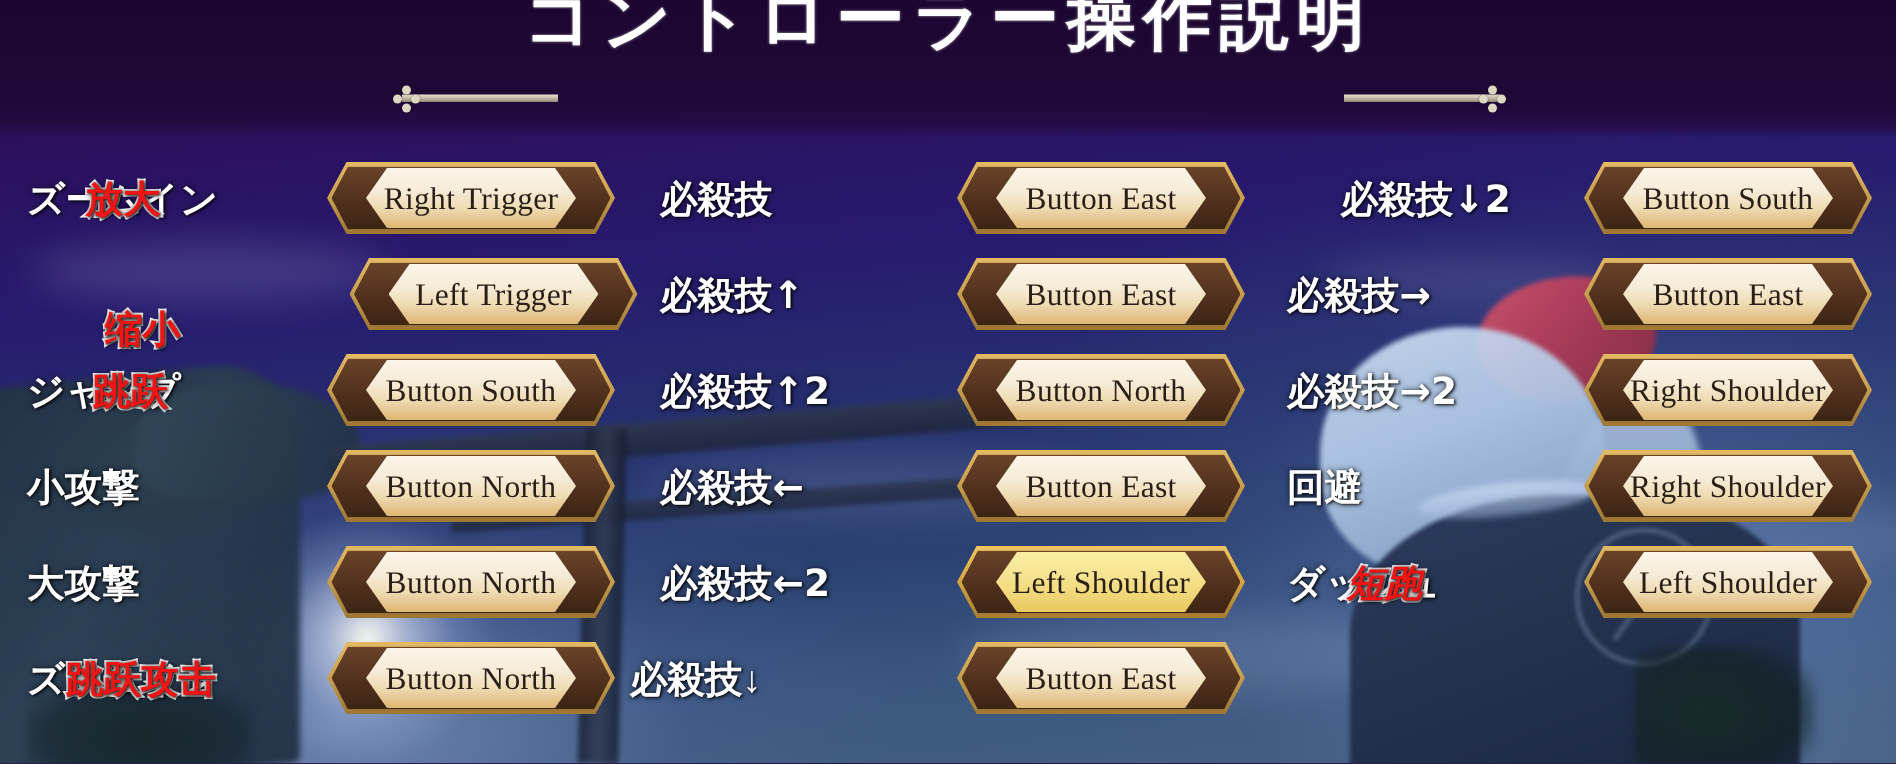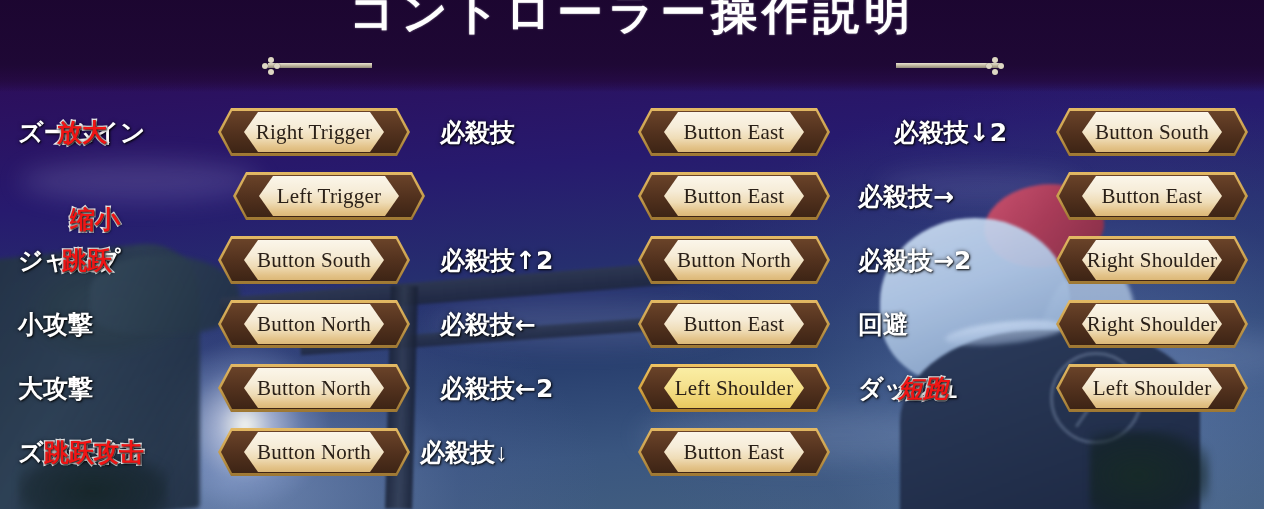--- a/index.html
+++ b/index.html
@@ -358,20 +358,21 @@
           <span class="label">Button North</span>
         </div>
       </div>
       <div class="row-label" style="left: 440px; top: 24px; width: 190px;">必殺技</div>
       <div class="btn" style="left: 638px; top: 16px;">
         <div class="inner"></div>
         <div class="face">
           <span class="label">Button East</span>
         </div>
       </div>
+      <div class="row-label" style="left: 440px; top: 88px; width: 190px;">必殺技↑</div>
       <div class="btn" style="left: 638px; top: 80px;">
         <div class="inner"></div>
         <div class="face">
           <span class="label">Button East</span>
         </div>
       </div>
       <div class="row-label" style="left: 440px; top: 152px; width: 190px;">必殺技↑2</div>
       <div class="btn" style="left: 638px; top: 144px;">
         <div class="inner"></div>
         <div class="face">

